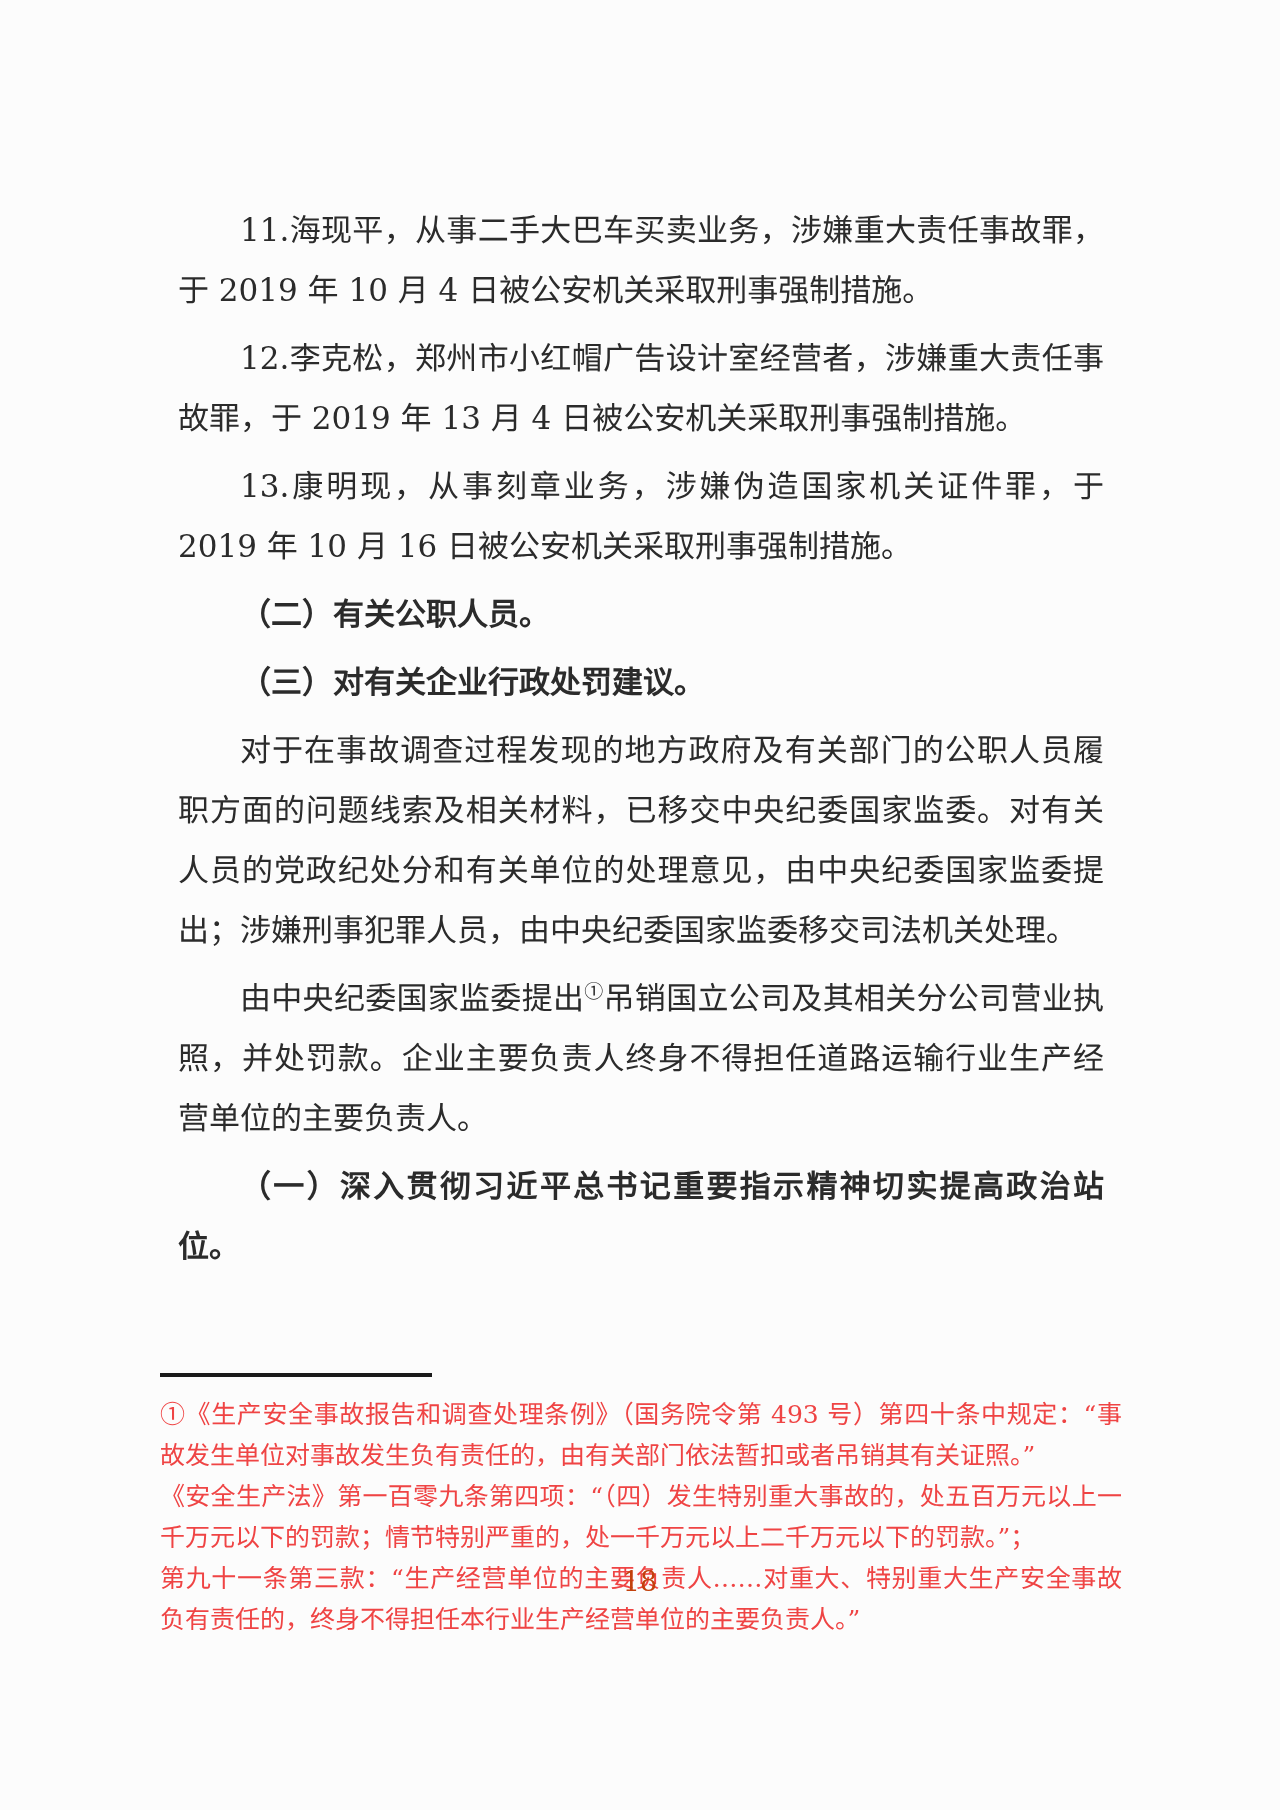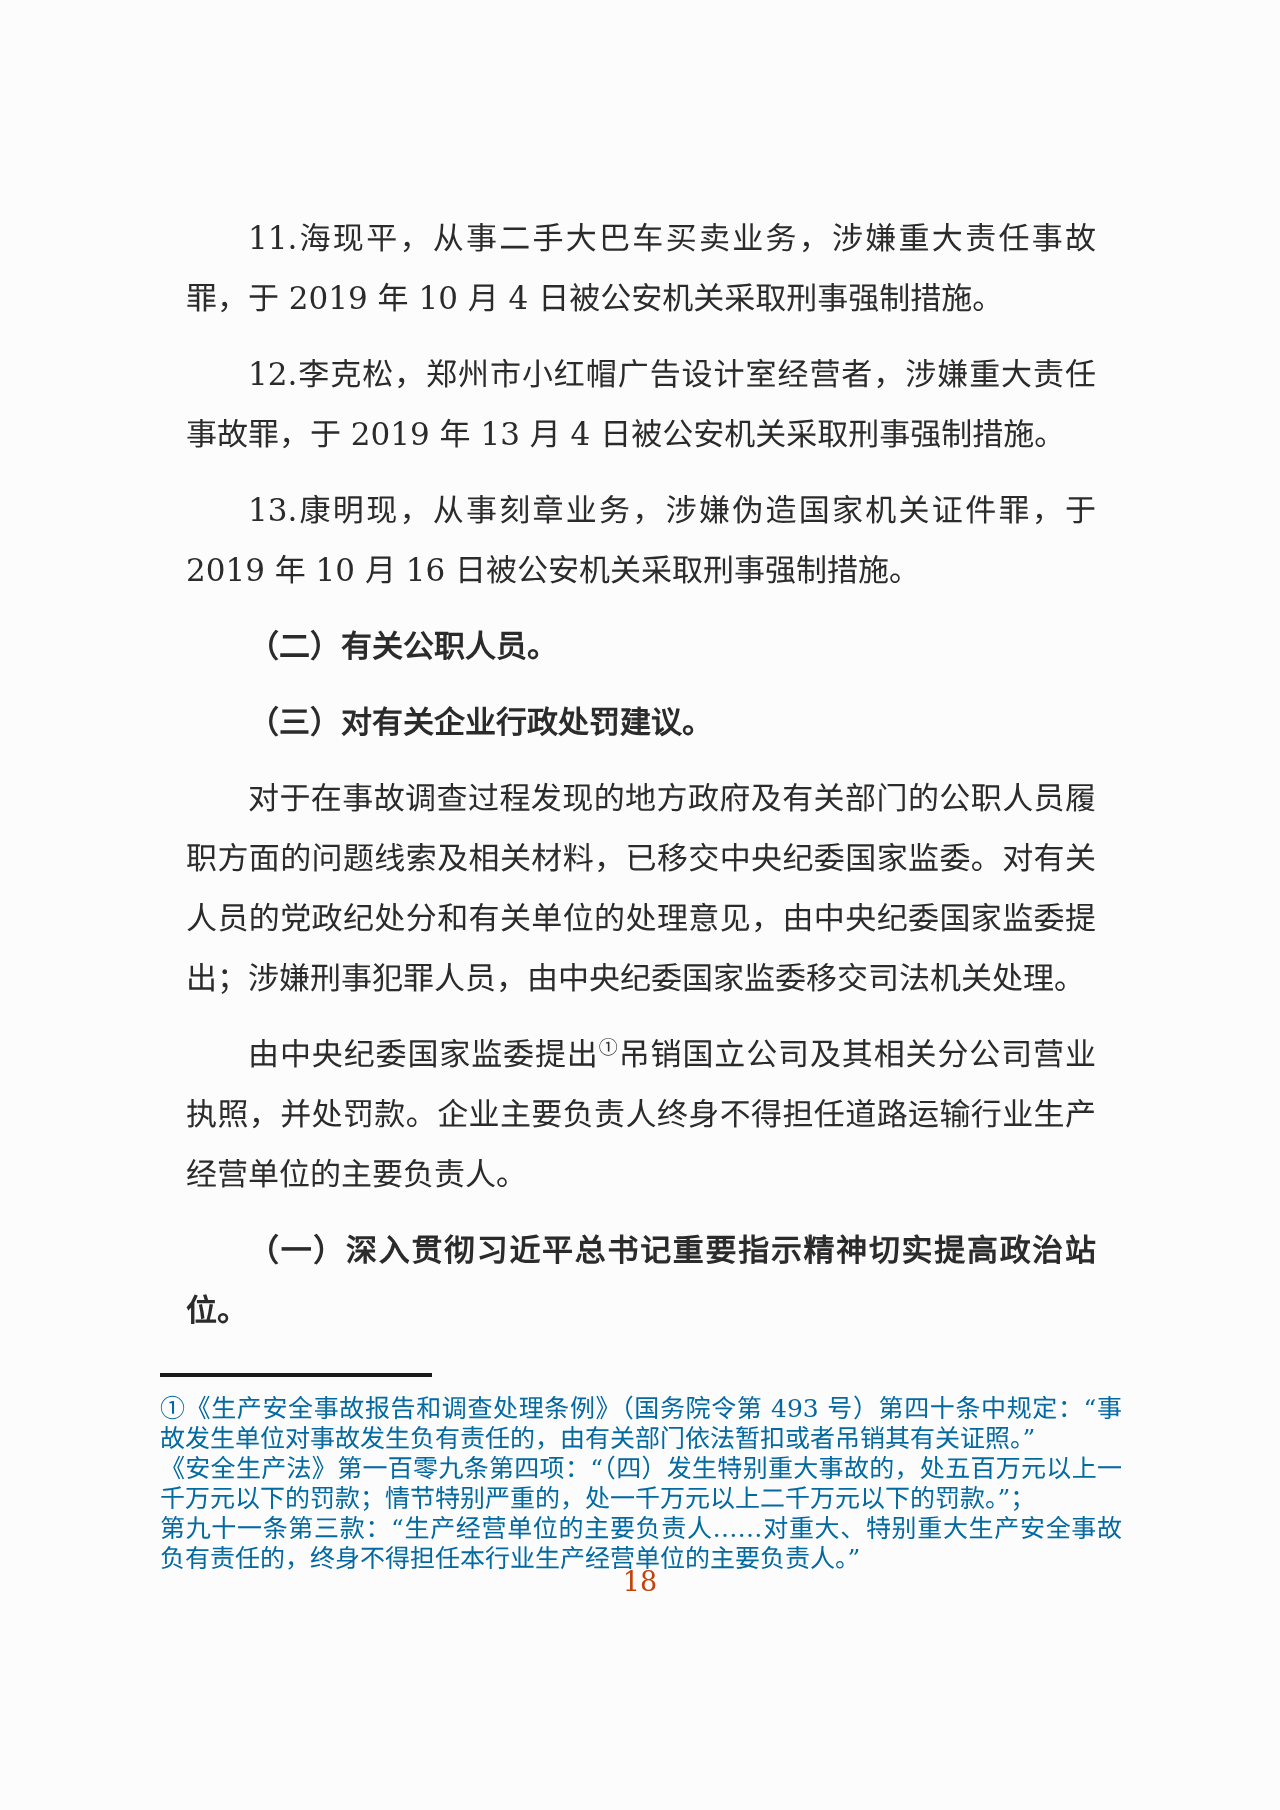--- a/index.html
+++ b/index.html
@@ -16,21 +16,21 @@
     font-family: "DejaVu Serif", "Liberation Serif", serif;
     color: #2b2b2b;
   }
   .text-block {
     position: absolute;
     left: 170px;
     top: 192px;
     width: 942px;
   }
   .para {
-    margin: 16px;
+    margin: 8px;
     font-size: 31px;
     line-height: 60px;
     text-align: justify;
     text-indent: 62px;
     word-break: normal;
     line-break: strict;
   }
   .subheading {
     font-weight: 600;
   }
@@ -54,23 +54,23 @@
   }
   .fn-rule {
     width: 272px;
     height: 0;
     border-top: 4px solid #1a1a1a;
     margin: 0 0 17px 0;
   }
   .fn-line {
     margin: 0;
     font-size: 25px;
-    line-height: 30px;
+    line-height: 41px;
     text-align: justify;
-    color: #0369a1;
+    color: #ef4444;
     word-break: normal;
     line-break: strict;
   }
   .page-number {
     position: absolute;
     top: 1566px;
     left: 0;
     width: 100%;
     text-align: center;
     font-size: 27px;

